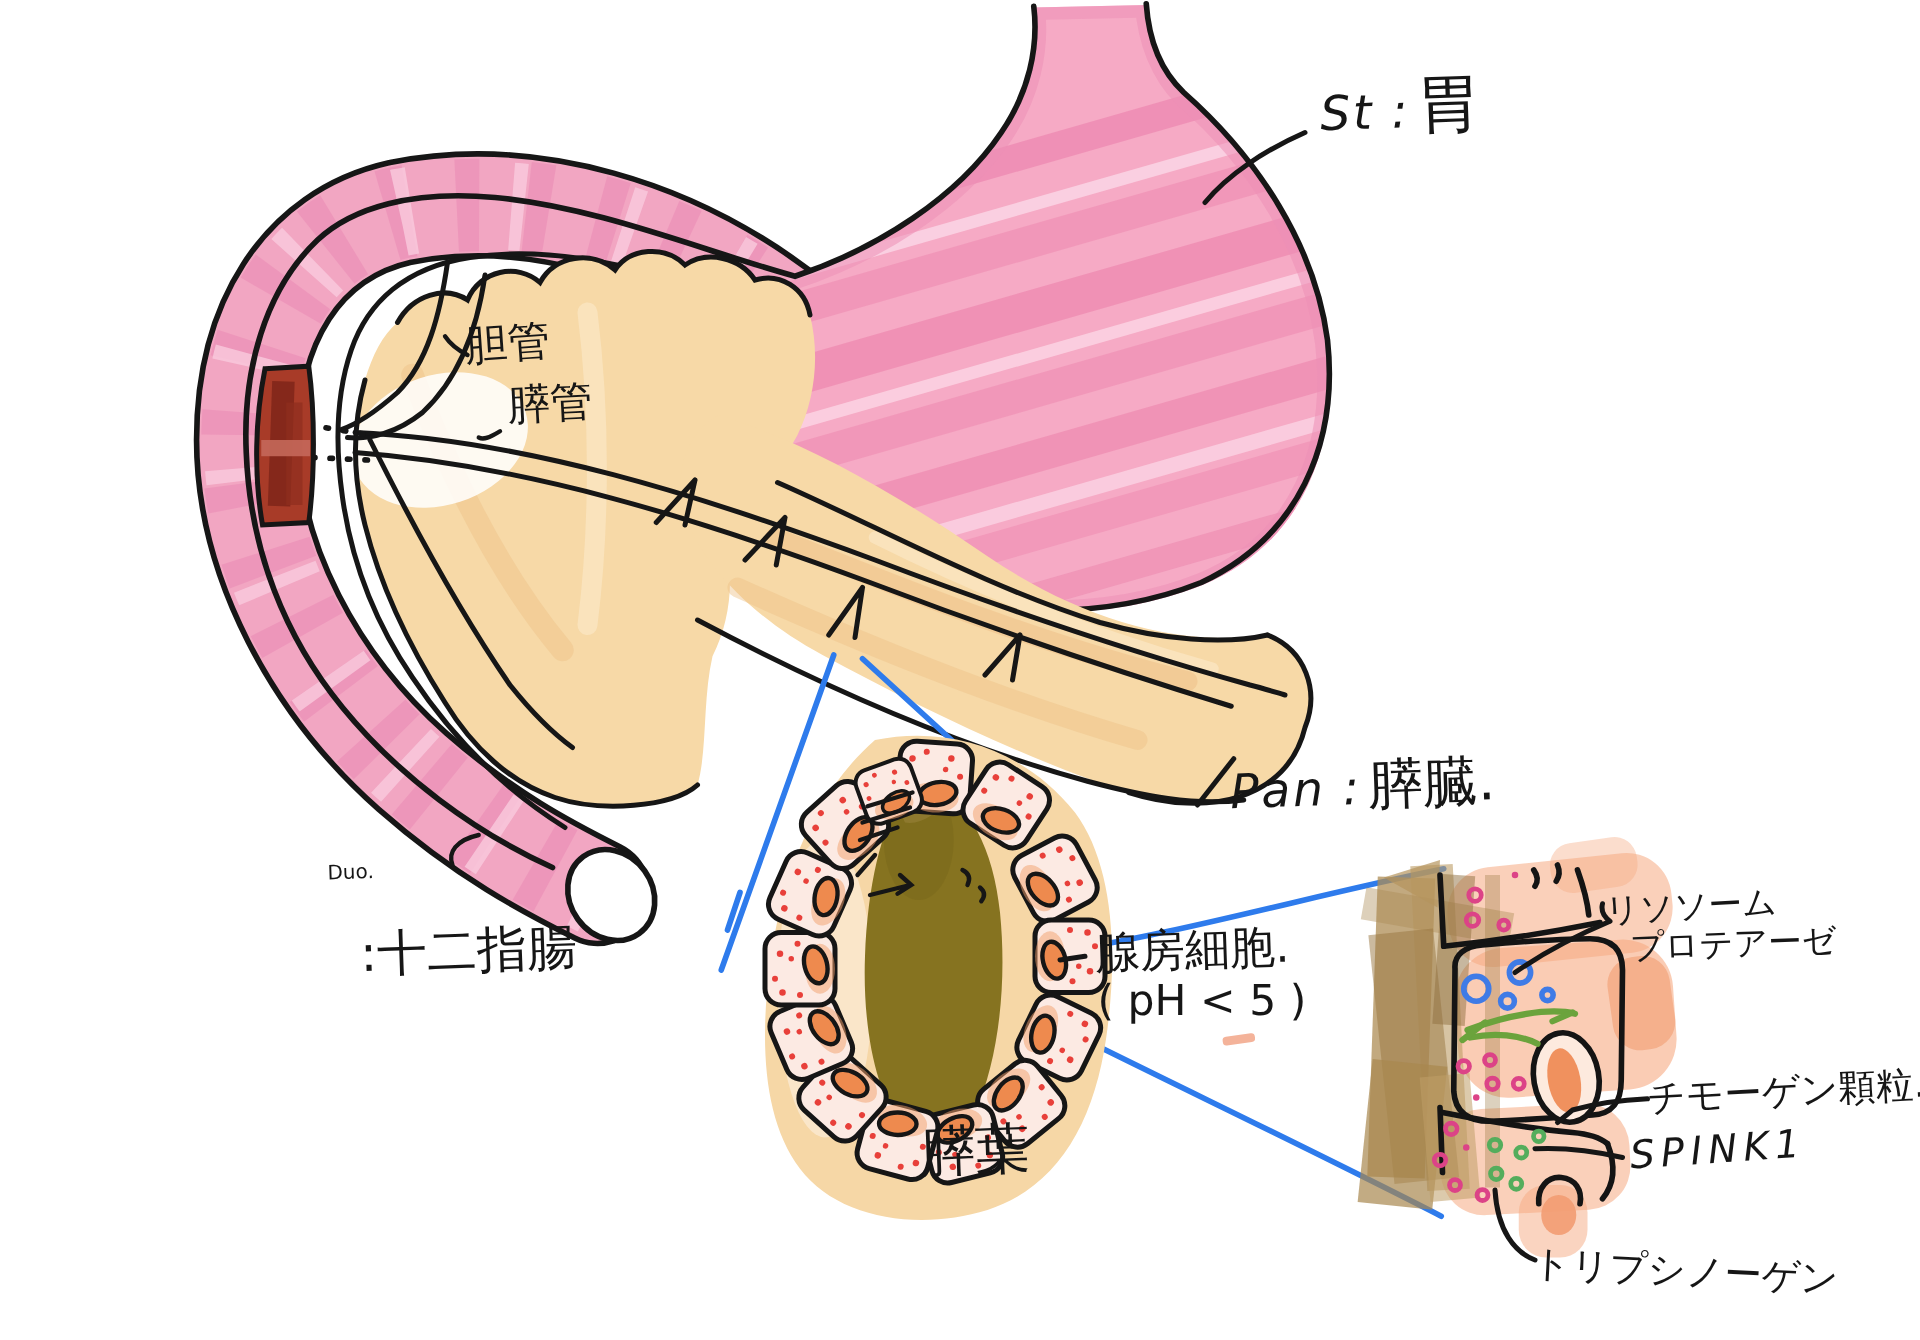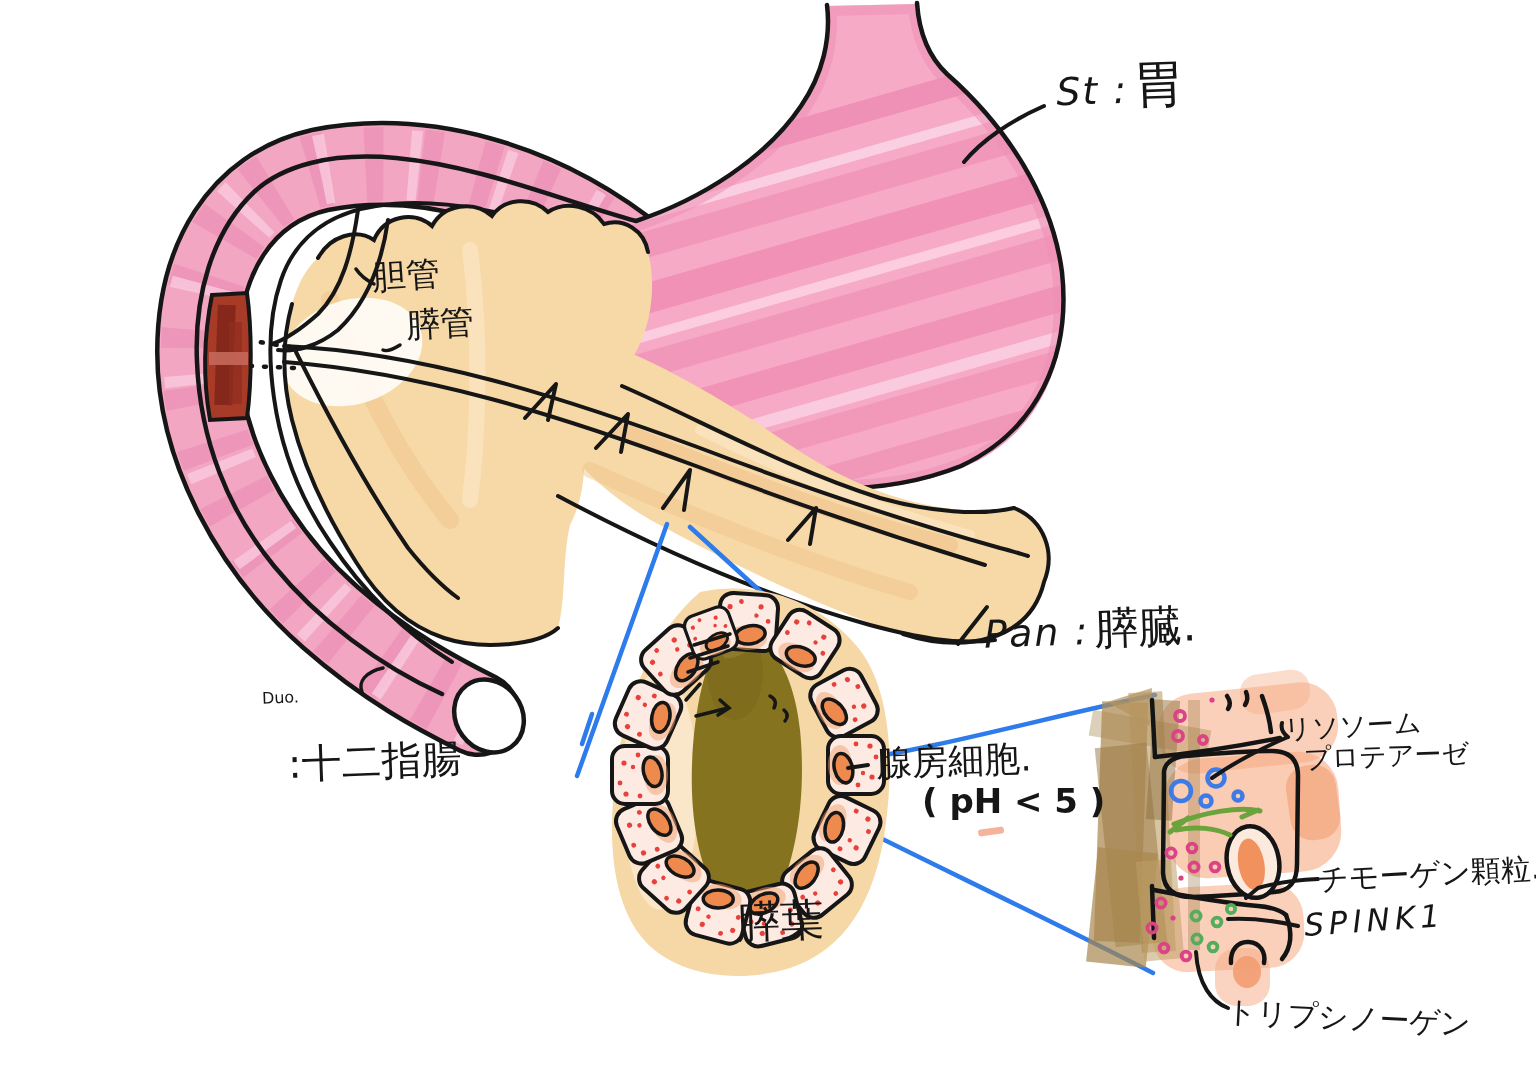--- a/index.html
+++ b/index.html
@@ -267,21 +267,21 @@
     <span class="lat">Pan :</span>
     <span class="k44">膵臓.</span>
   </div>
 
   <div class="lbl lat" style="left:262px;top:690px;transform:rotate(-2deg);">Duo.</div>
   <div class="lbl k40" style="left:288px;top:740px;transform:rotate(-2deg);">:十二指腸</div>
 
   <div class="lbl k44" style="left:736px;top:898px;transform:rotate(-2deg);">膵葉</div>
 
   <div class="lbl" style="left:876px;top:742px;transform:rotate(-2deg);font-size:36px;">腺房細胞.</div>
-  <div class="lbl k34" style="left:922px;top:784px;font-weight:bold;">( pH &lt; 5 )</div>
+  <div class="lbl k34" style="left:878px;top:784px;">( pH &lt; 5 )</div>
 
   <div class="lbl k27" style="left:1284px;top:712px;transform:rotate(-3deg);">リソソーム</div>
   <div class="lbl k27" style="left:1304px;top:742px;transform:rotate(-2deg);">プロテアーゼ</div>
 
   <div class="lbl k30" style="left:1318px;top:858px;transform:rotate(-3deg);">チモーゲン顆粒.</div>
 
   <div class="lbl spink" style="left:1304px;top:904px;transform:rotate(-4deg);">SPINK1</div>
 
   <div class="lbl k30" style="left:1226px;top:1002px;transform:rotate(3deg);">トリプシノーゲン</div>
 </div>

